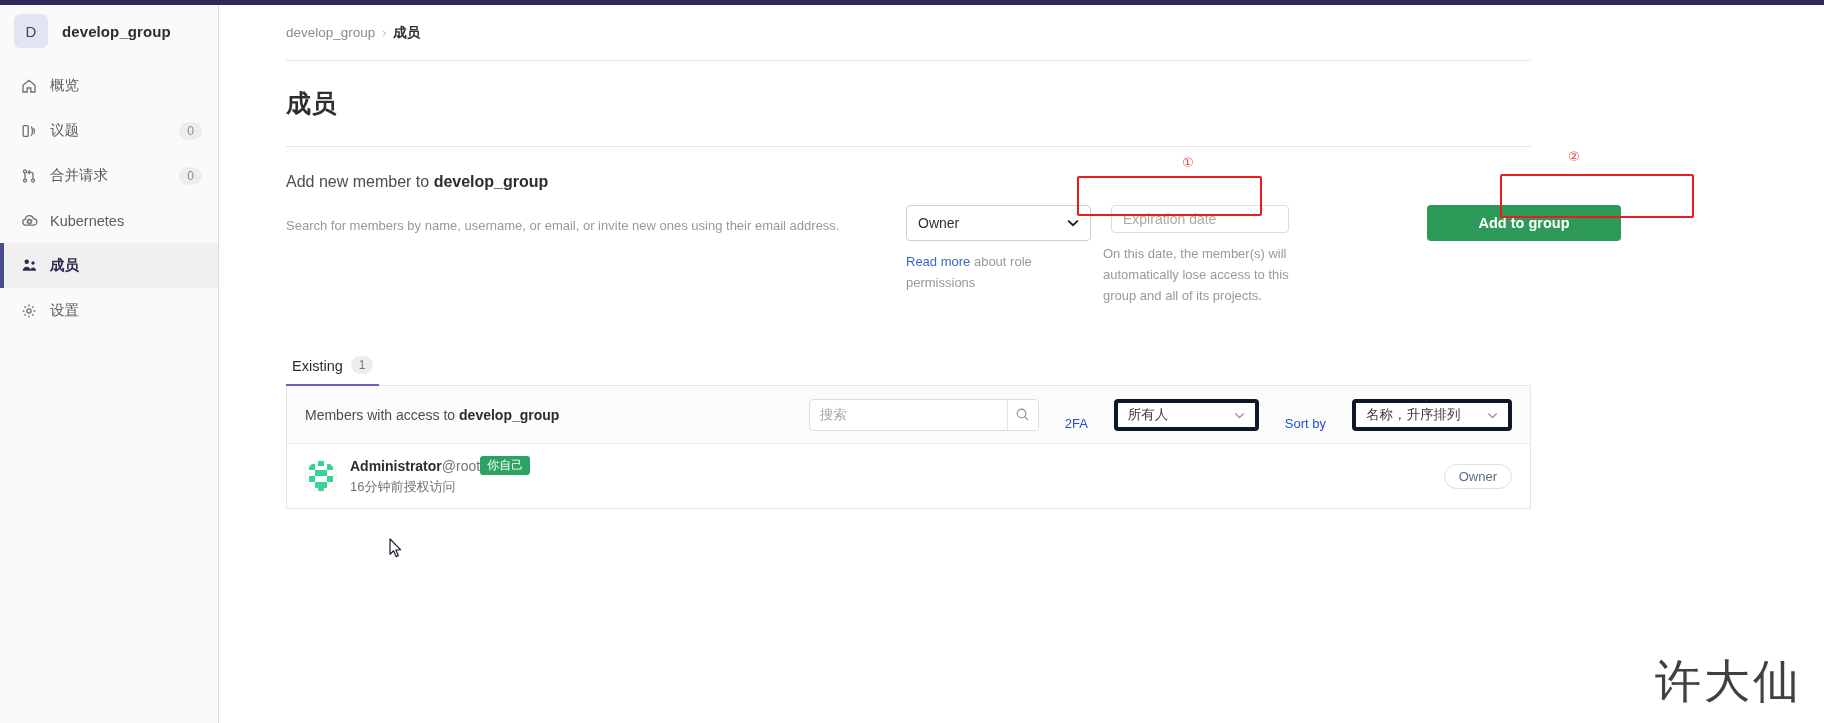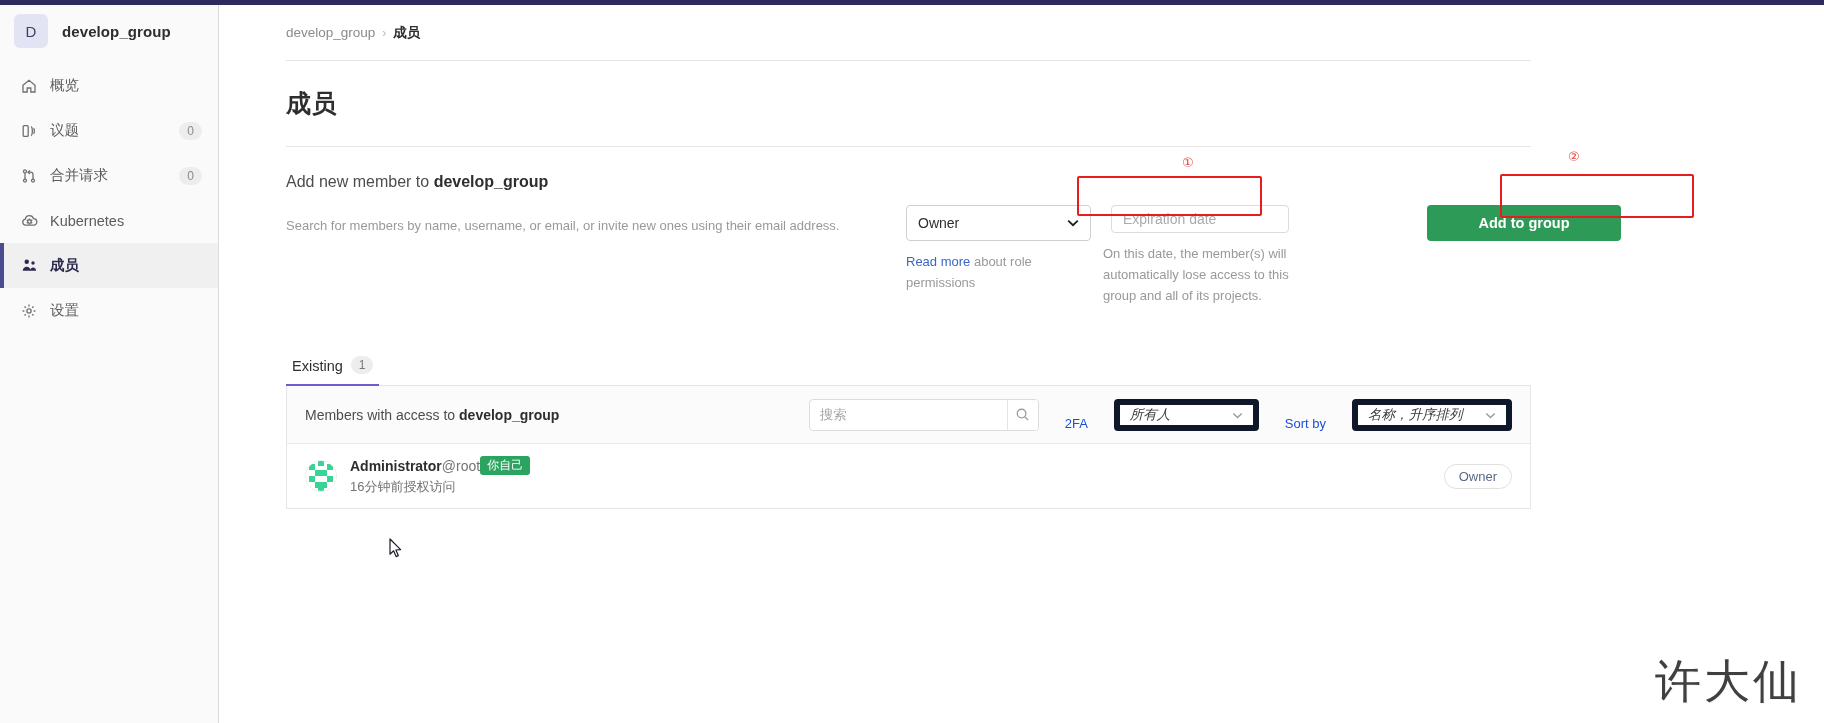--- a/index.html
+++ b/index.html
@@ -165,23 +165,23 @@
     font-size:13.5px; color:#3a3a3a; background:transparent; font-family:inherit;
   }
   .search-box input::placeholder { color:#a6a6a6; }
   .search-btn {
     width:38px; height:30px; border-left:1px solid #e4e4e4;
     display:flex; align-items:center; justify-content:center;
     color:#9a9a9a; cursor:pointer; background:#fff;
   }
   .flabel { font-size:13px; font-weight:400; color:#1d4ed8; }
   .fselect {
-    height:32px; min-width:88px; border:6px solid #0f172a; border-radius:4px;
+    height:32px; min-width:88px; border:4px solid #0f172a; border-radius:4px;
     background:#fff; display:flex; align-items:center; justify-content:space-between;
-    gap:16px; padding:0 10px; font-size:13.5px; color:#3a3a3a; cursor:pointer;font-style:italic;
+    gap:16px; padding:0 10px; font-size:13.5px; color:#3a3a3a; cursor:pointer;
   }
   .fselect.wide { width:145px; }
   .fselect.sort { width:160px; }
   .fcaret { color:#9a9a9a; font-size:11px; }
 
   .member-row {
     display:flex; align-items:center; justify-content:space-between;
     padding:14px 18px; height:64px;
   }
   .member-left { display:flex; align-items:center; gap:13px; }

